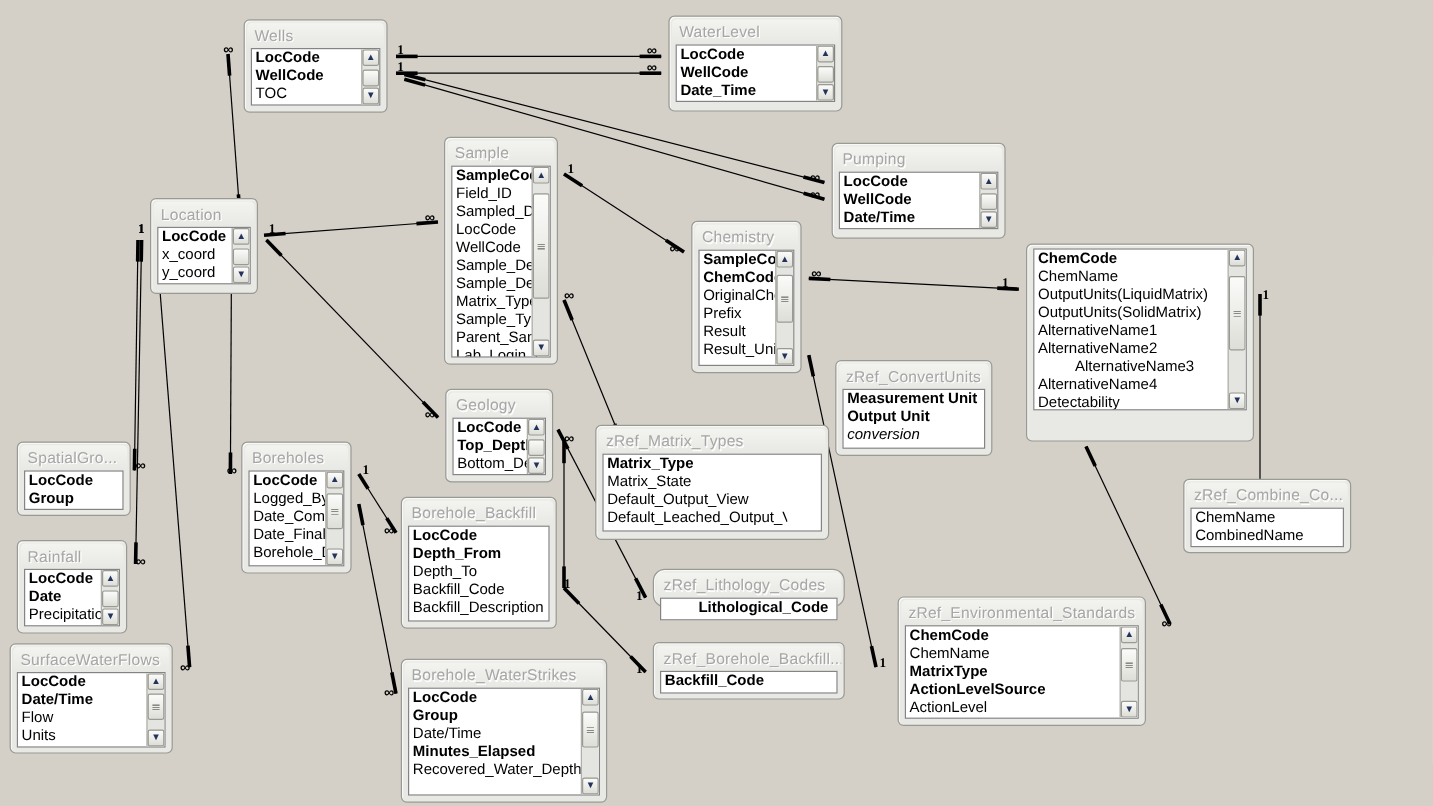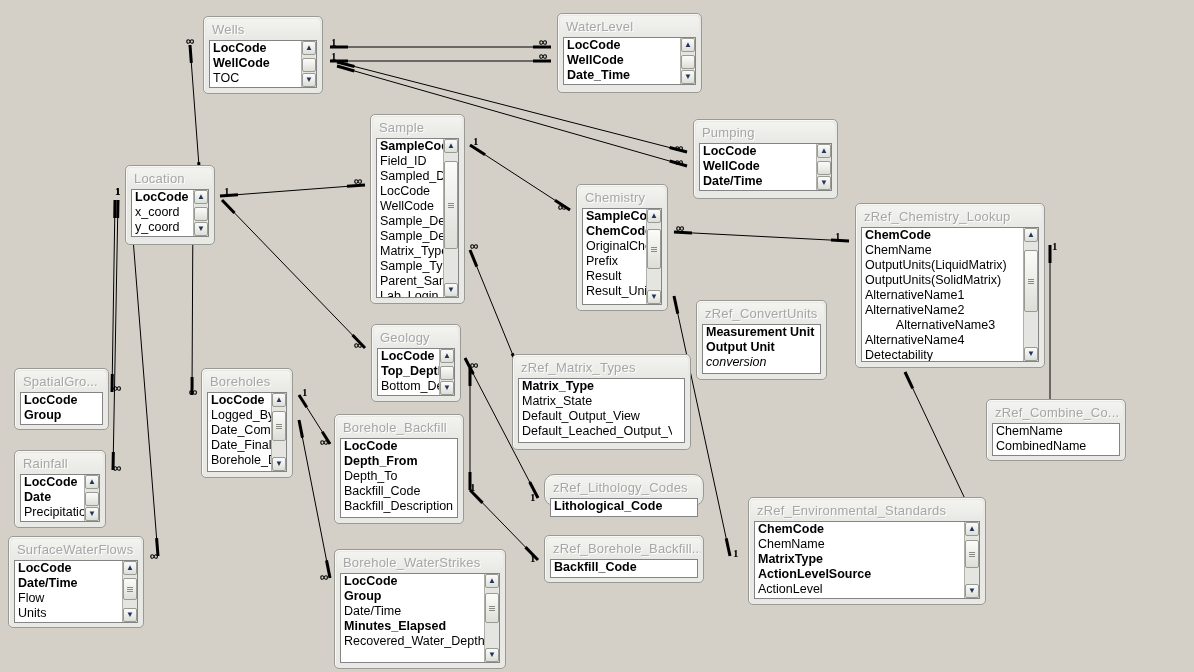--- a/index.html
+++ b/index.html
@@ -310,21 +310,20 @@
           <div class="sb">
             <div class="sb-btn sb-up">▲</div>
             <div class="sb-thumb" style="top: 20px; height: 40px;">
               <div class="sb-grip"></div>
             </div>
             <div class="sb-btn sb-dn">▼</div>
           </div>
         </div>
       </div>
       <div class="tbl" style="left: 855px; top: 203px; width: 190px; height: 165px;">
-        <div class="tbl-title">zRef_Chemistry_Lookup</div>
         <div class="tbl-body" style="height: 135px;">
           <div class="fld pk" style="width: 166px;">ChemCode</div>
           <div class="fld" style="width: 166px;">ChemName</div>
           <div class="fld" style="width: 166px;">OutputUnits(LiquidMatrix)</div>
           <div class="fld" style="width: 166px;">OutputUnits(SolidMatrix)</div>
           <div class="fld" style="width: 166px;">AlternativeName1</div>
           <div class="fld" style="width: 166px;">AlternativeName2</div>
           <div class="fld" style="width: 166px; text-align: center;">AlternativeName3</div>
           <div class="fld" style="width: 166px;">AlternativeName4</div>
           <div class="fld" style="width: 166px;">Detectability</div>
@@ -436,50 +435,50 @@
           <div class="fld" style="width: 148px;">Recovered_Water_Depth</div>
           <div class="sb">
             <div class="sb-btn sb-up">▲</div>
             <div class="sb-thumb" style="top: 19px; height: 30px;">
               <div class="sb-grip"></div>
             </div>
             <div class="sb-btn sb-dn">▼</div>
           </div>
         </div>
       </div>
-      <div class="tbl" style="left: 512px; top: 354px; width: 179px; height: 96px;">
+      <div class="tbl" style="left: 496px; top: 354px; width: 195px; height: 96px;">
         <div class="tbl-title">zRef_Matrix_Types</div>
         <div class="tbl-body" style="height: 65px;">
           <div class="fld pk" style="width: 153px;">Matrix_Type</div>
           <div class="fld" style="width: 153px;">Matrix_State</div>
           <div class="fld" style="width: 153px;">Default_Output_View</div>
           <div class="fld" style="width: 153px;">Default_Leached_Output_View</div>
         </div>
       </div>
       <div class="tbl" style="left: 696px; top: 300px; width: 131px; height: 80px;">
         <div class="tbl-title">zRef_ConvertUnits</div>
         <div class="tbl-body" style="height: 50px;">
           <div class="fld pk" style="width: 121px;">Measurement Unit</div>
           <div class="fld pk" style="width: 121px;">Output Unit</div>
           <div class="fld" style="width: 121px; font-style: italic;">conversion</div>
         </div>
       </div>
       <div class="tbl" style="left: 544px; top: 474px; width: 160px; height: 32px; border-radius: 10px;">
         <div class="tbl-title">zRef_Lithology_Codes</div>
         <div class="tbl-body" style="height: 19px;">
-          <div class="fld pk" style="width: 150px;">Lithological_Code</div>
+          <div class="fld pk" style="width: 150px; margin-left: 28px;">Lithological_Code</div>
         </div>
       </div>
       <div class="tbl" style="left: 544px; top: 535px; width: 160px; height: 48px;">
         <div class="tbl-title">zRef_Borehole_Backfill...</div>
         <div class="tbl-body" style="height: 19px;">
           <div class="fld pk" style="width: 150px;">Backfill_Code</div>
         </div>
       </div>
-      <div class="tbl" style="left: 748px; top: 497px; width: 238px; height: 108px;">
+      <div class="tbl" style="left: 748px; top: 497px; width: 207px; height: 108px;">
         <div class="tbl-title">zRef_Environmental_Standards</div>
         <div class="tbl-body" style="height: 78px;">
           <div class="fld pk" style="width: 194px;">ChemCode</div>
           <div class="fld" style="width: 194px;">ChemName</div>
           <div class="fld pk" style="width: 194px;">MatrixType</div>
           <div class="fld pk" style="width: 194px;">ActionLevelSource</div>
           <div class="fld" style="width: 194px;">ActionLevel</div>
           <div class="sb">
             <div class="sb-btn sb-up">▲</div>
             <div class="sb-thumb" style="top: 18px; height: 28px;">

